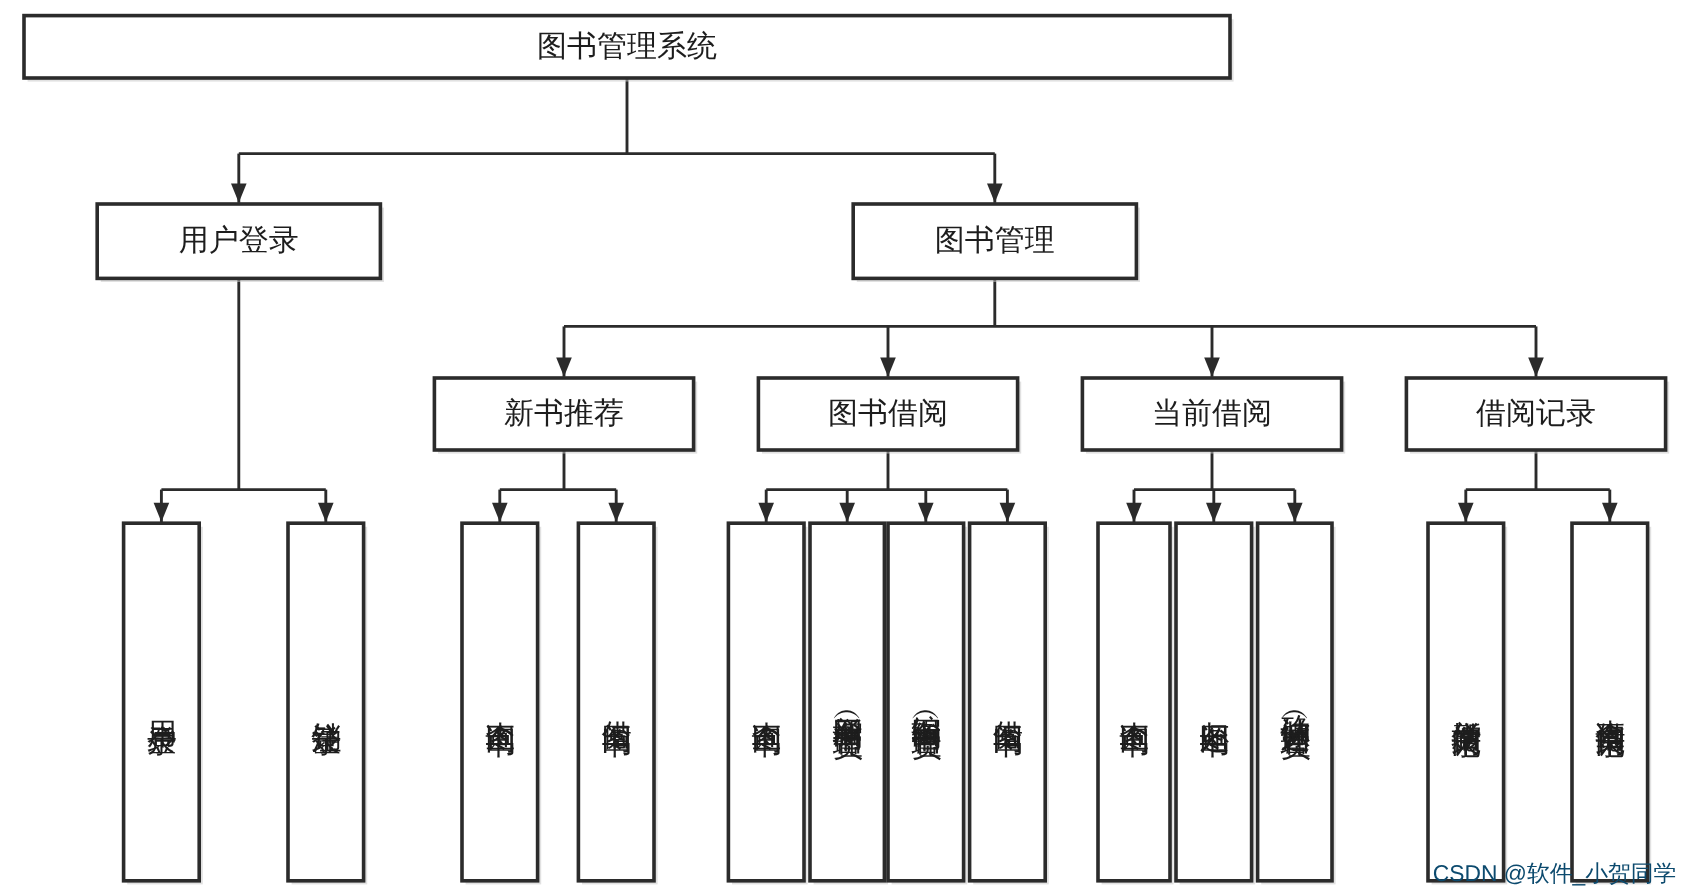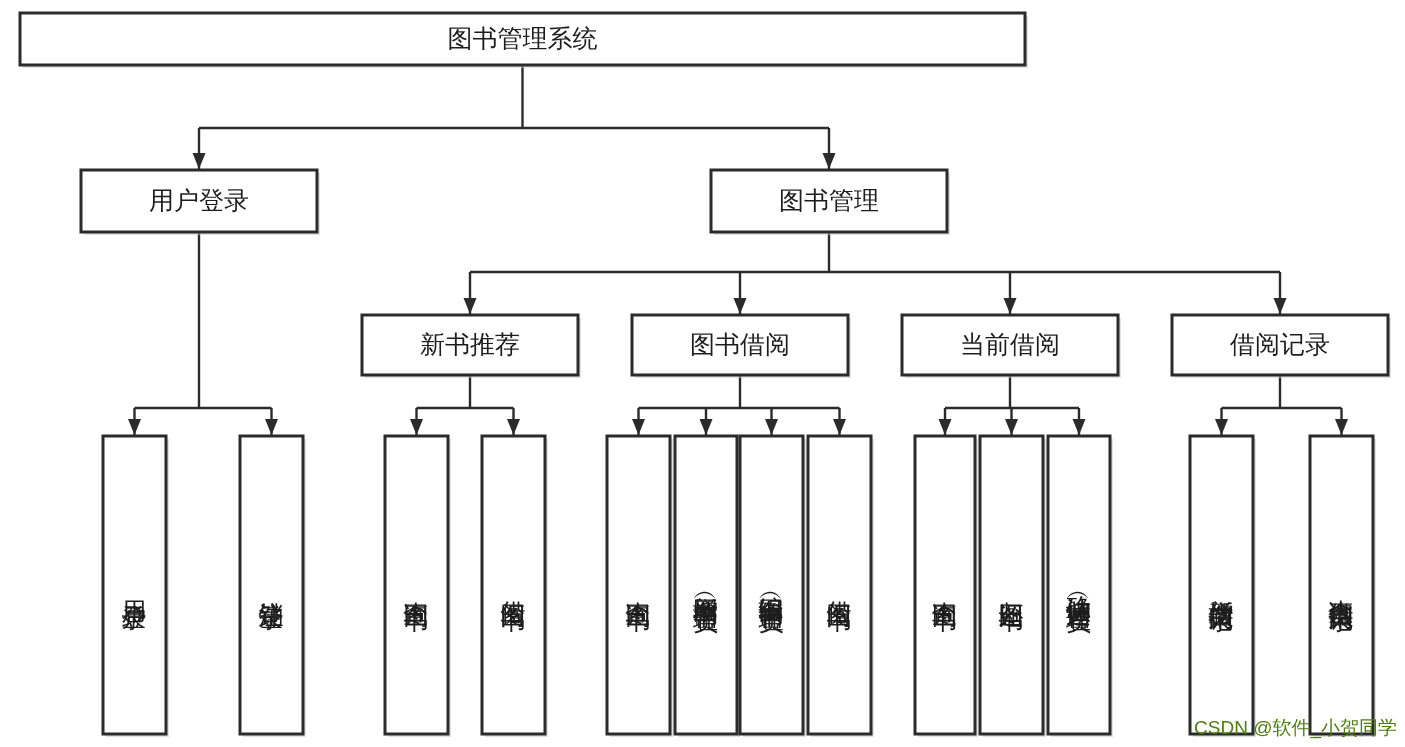--- a/index.html
+++ b/index.html
@@ -18,21 +18,21 @@
     font-size:25px;text-anchor:middle;dominant-baseline:middle;
   }
   .node-label-v{
     fill:#1d1d1d;font-family:"Liberation Sans","DejaVu Sans",sans-serif;
     font-size:25px;text-anchor:middle;
     writing-mode:vertical-rl;glyph-orientation-vertical:0;
     letter-spacing:2px;
   }
   .watermark{
     position:absolute;right:8px;bottom:6px;
-    font-size:19px;color:#4d7c0f;
+    font-size:19px;color:#0c4a6e;
     font-family:"Liberation Sans","DejaVu Sans",sans-serif;
     white-space:nowrap;pointer-events:none;
   }
 </style>
 </head>
 <body>
 
 <div id="stage">
   <svg id="diagram" viewBox="0 0 1405 747">
     <g id="links-layer">

